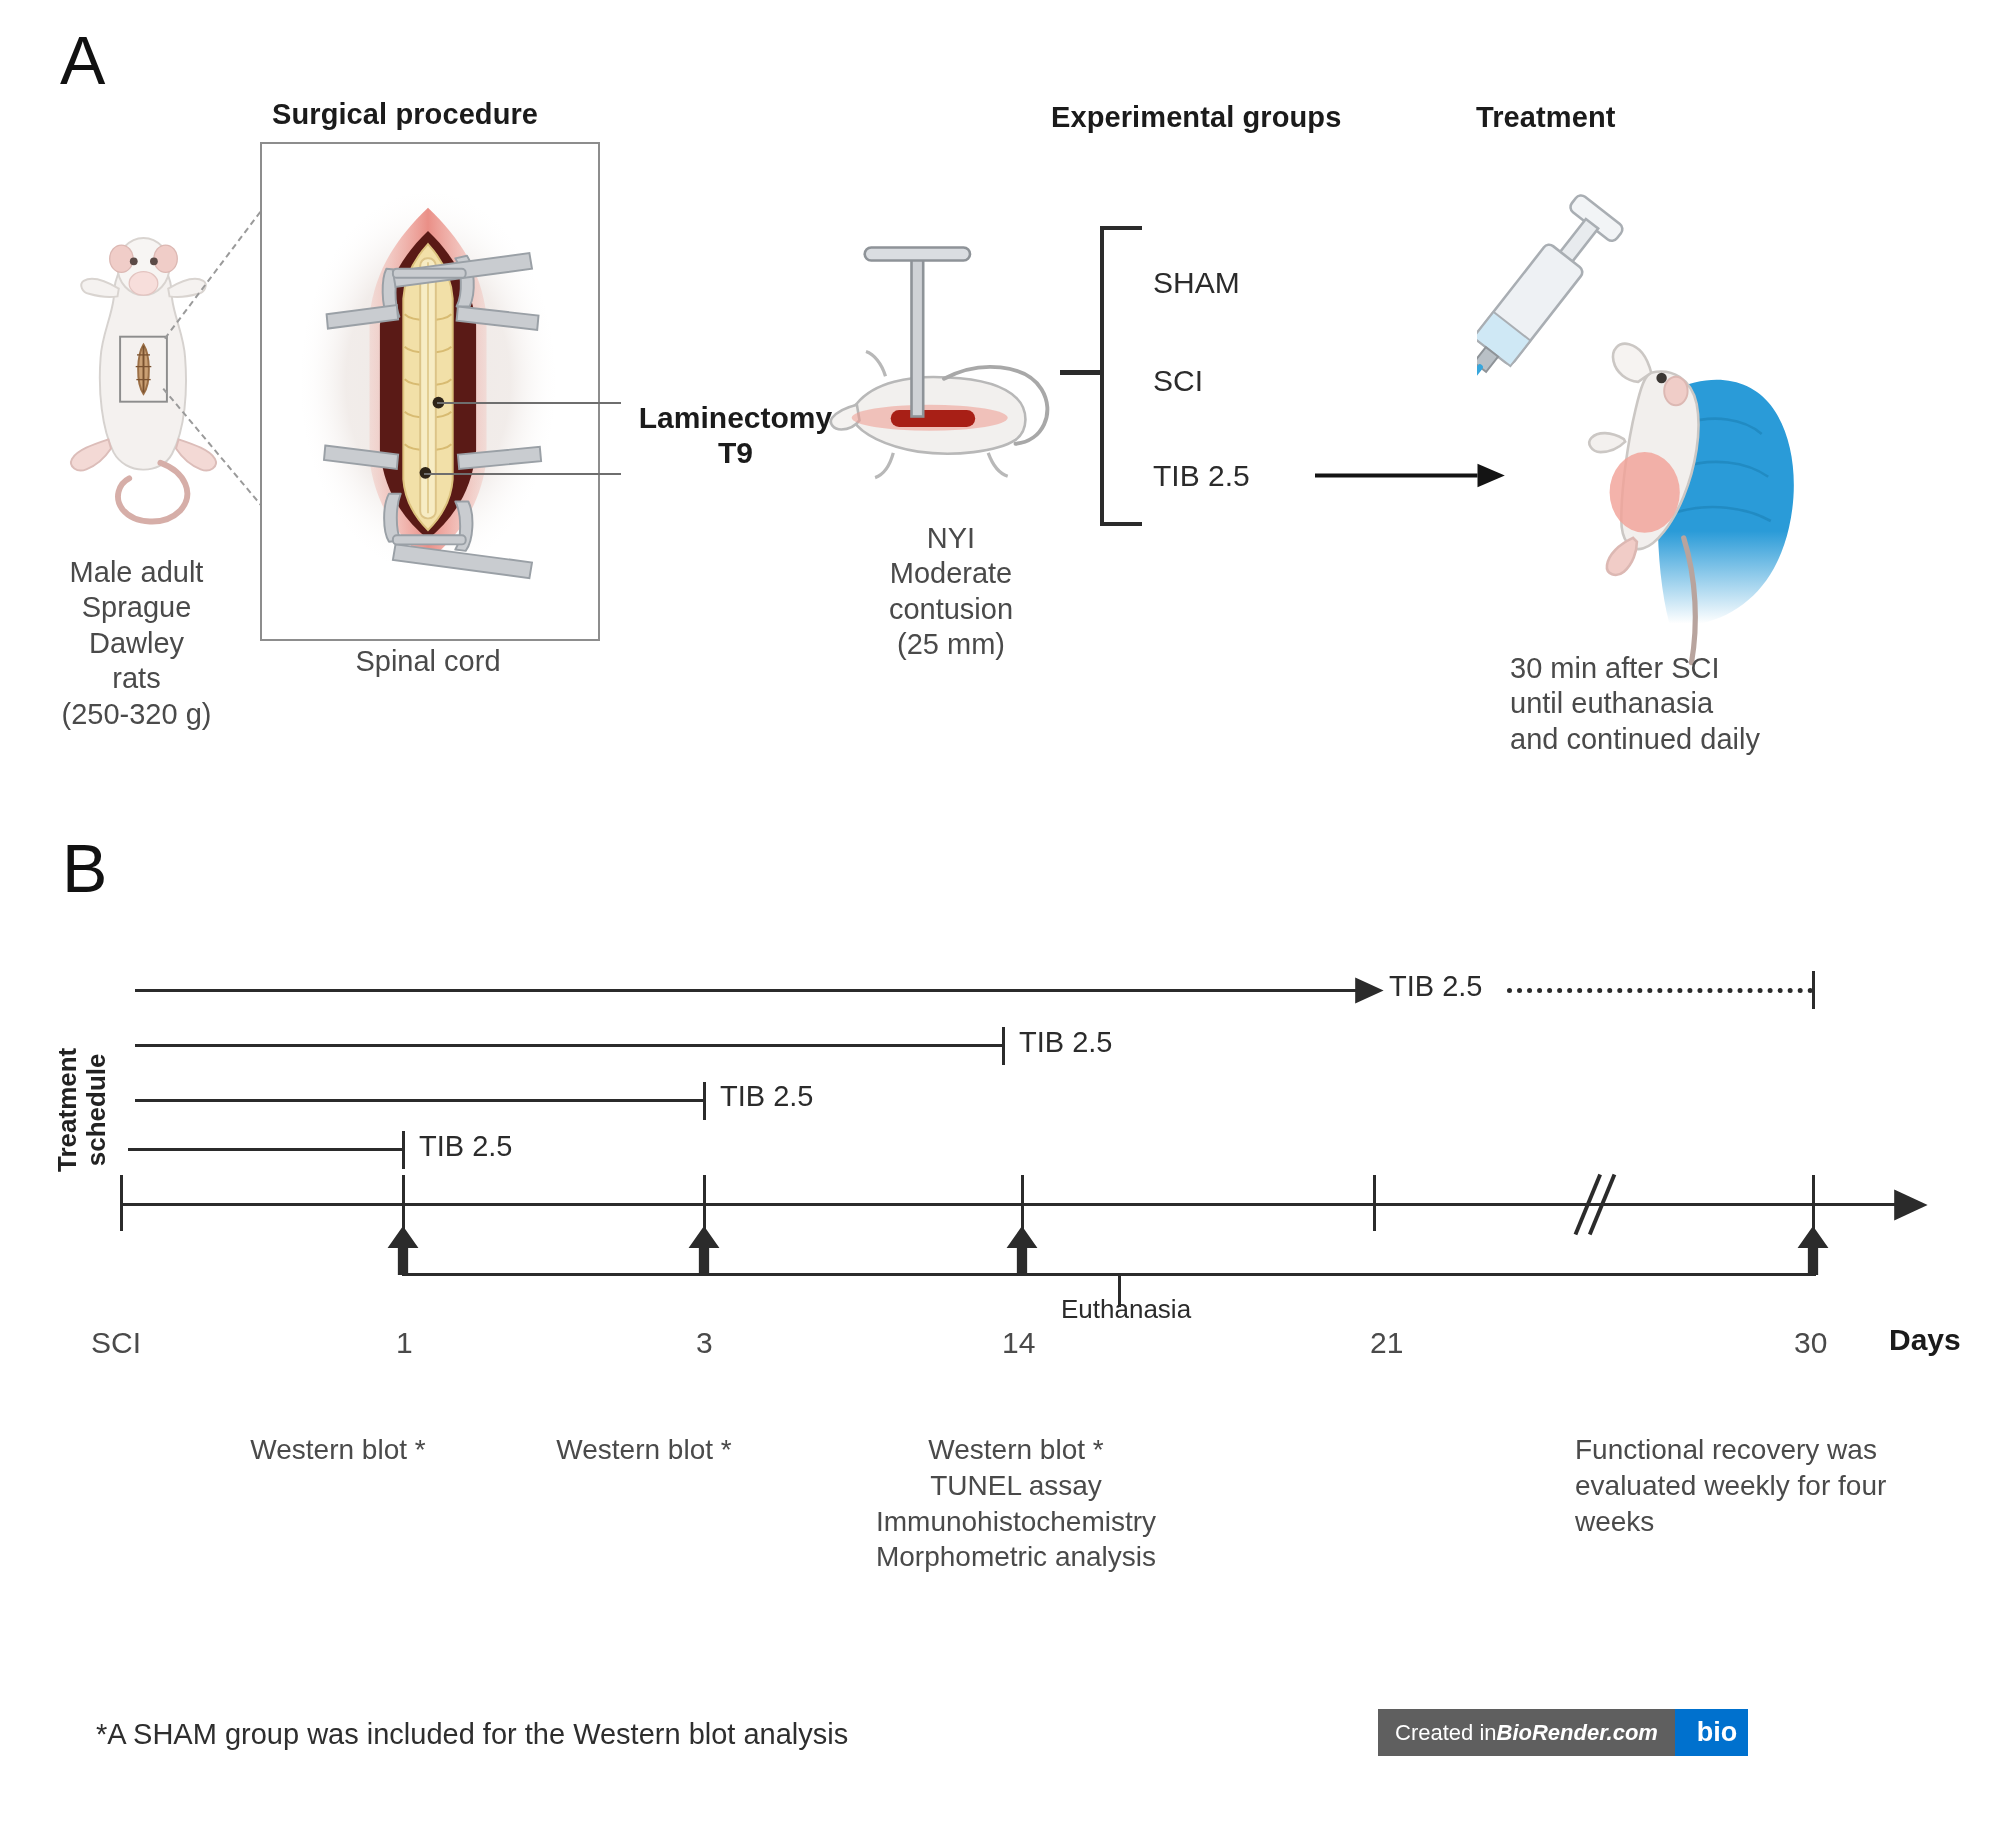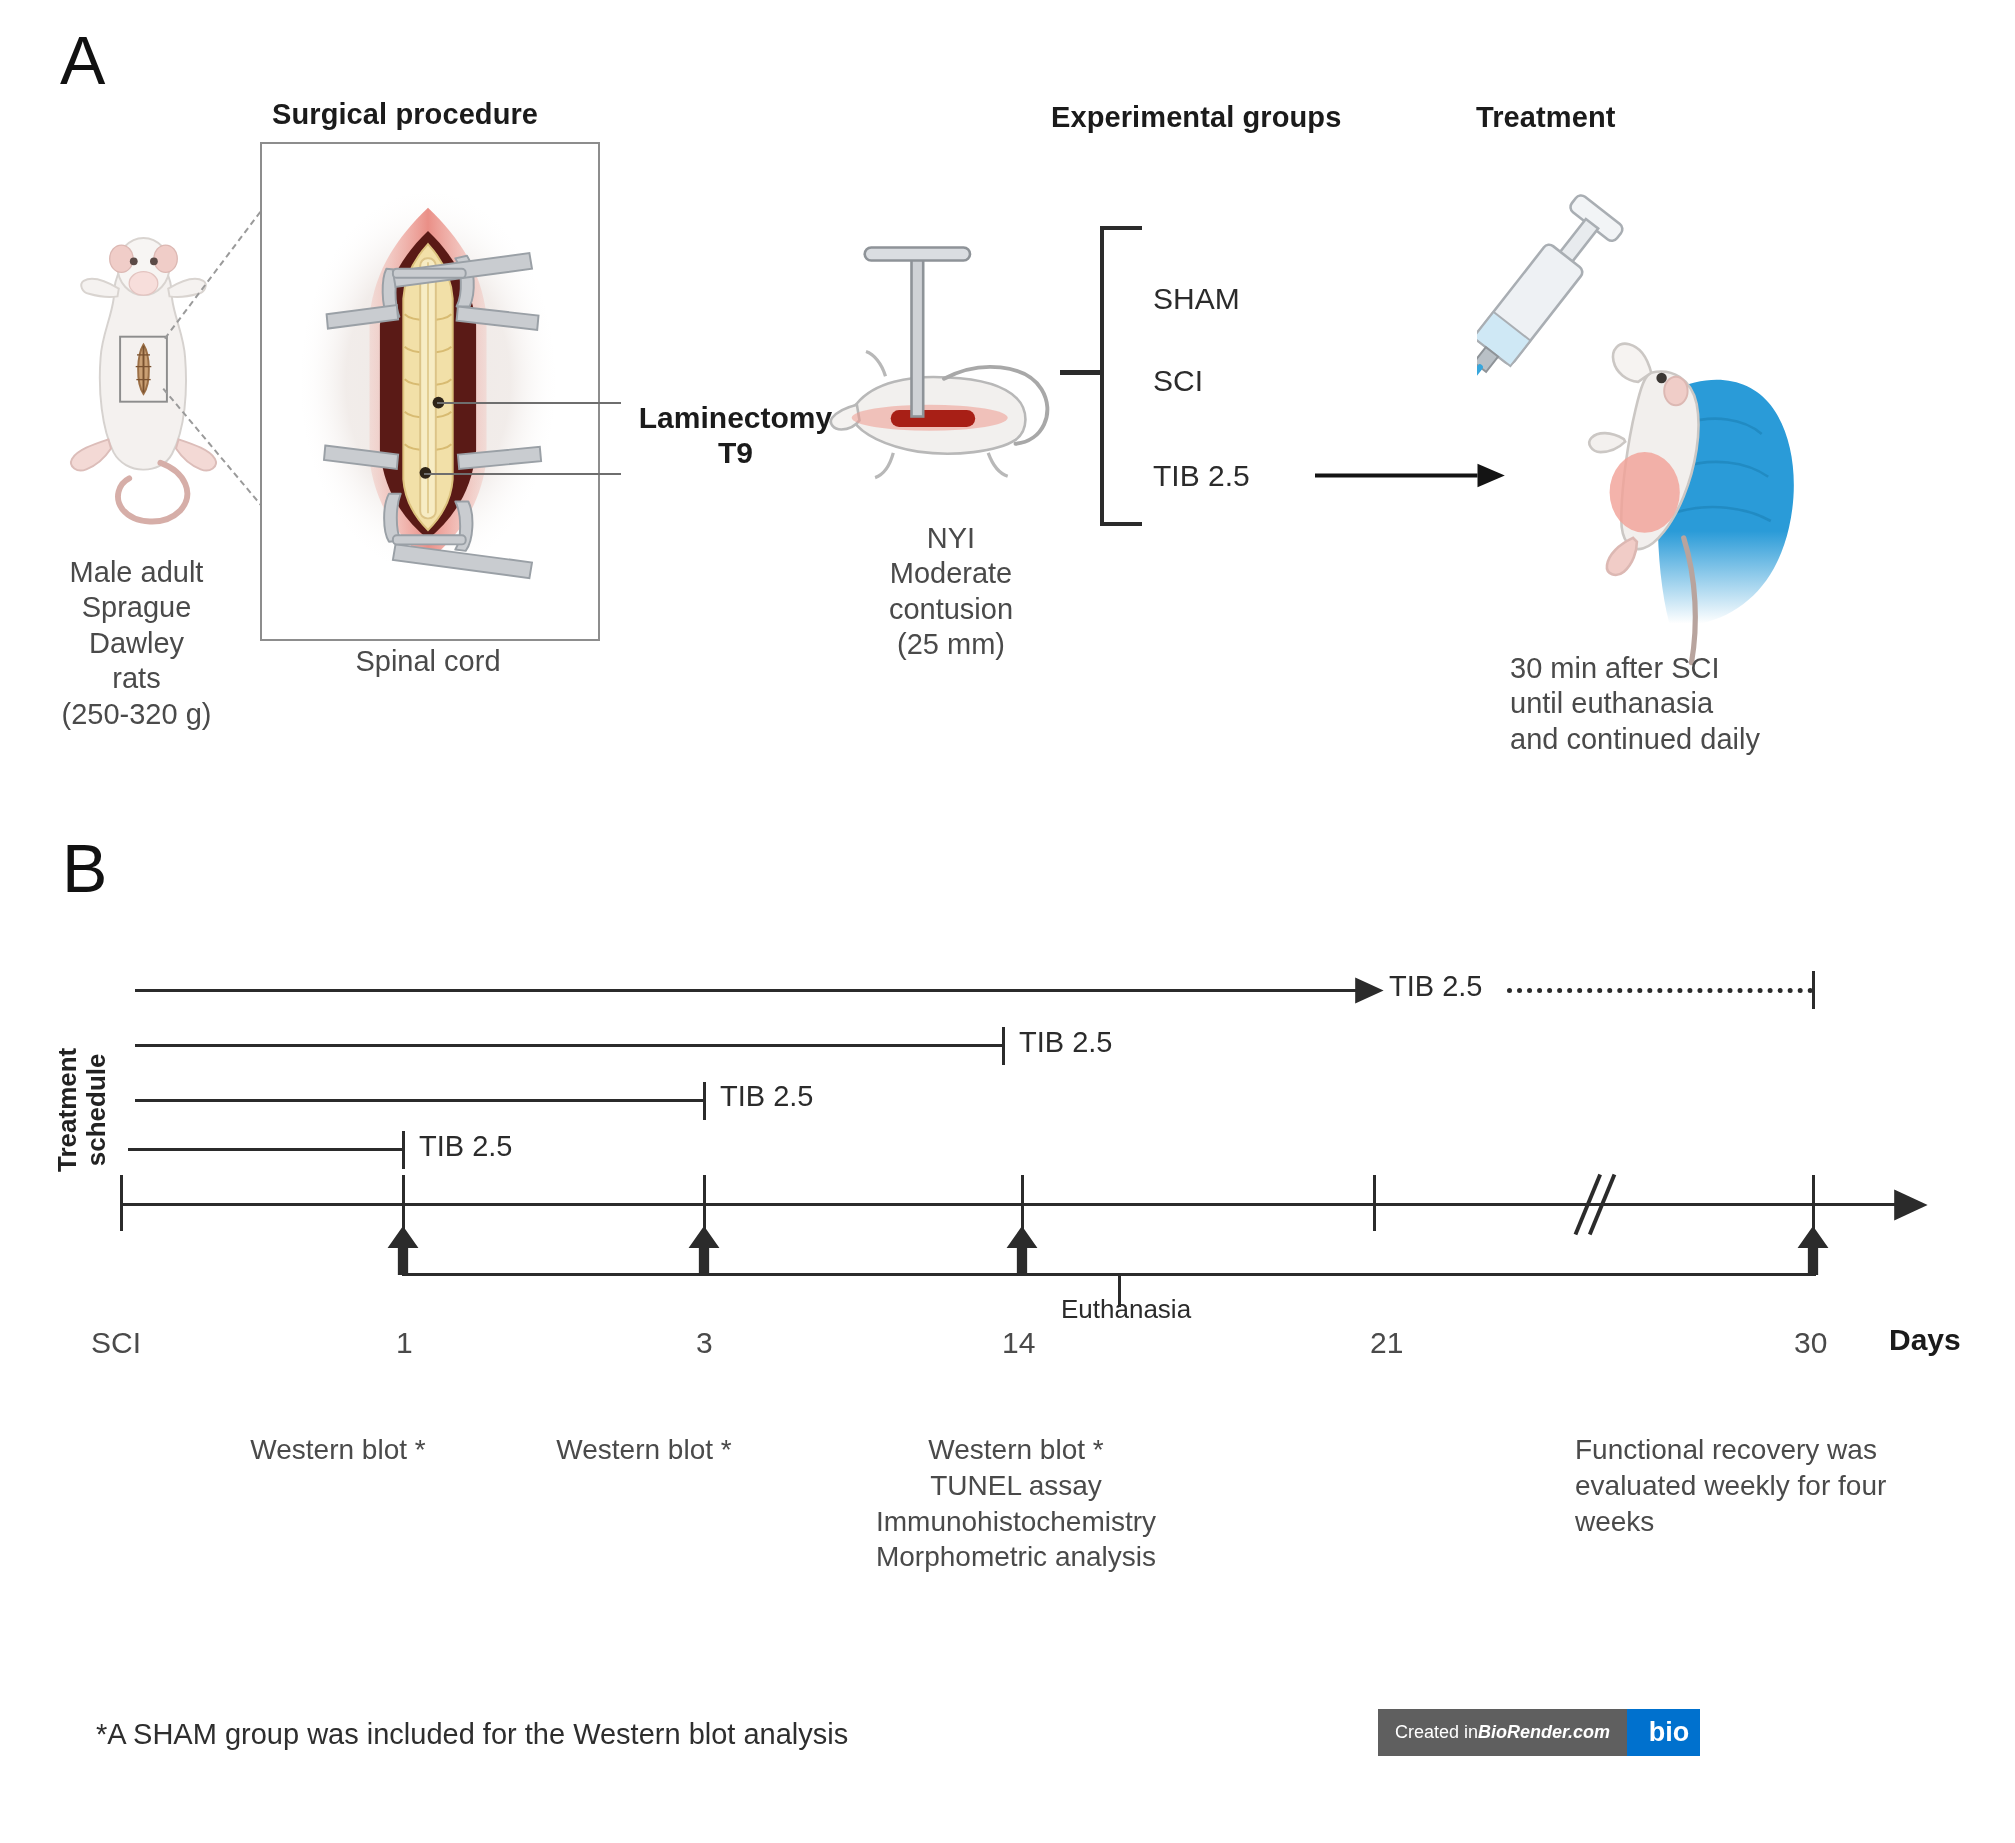--- a/index.html
+++ b/index.html
@@ -161,21 +161,21 @@
     display: flex;
     align-items: stretch;
     height: 47px;
   }
   .br-left {
     background: #5f5f5f;
     color: #ffffff;
     display: flex;
     align-items: center;
     padding: 0 17px;
-    font-size: 18px;
+    font-size: 22px;
     white-space: nowrap;
   }
   .br-left b { font-weight: bold; font-style: italic; }
   .br-right {
     background: #0071ce;
     color: #ffffff;
     display: flex;
     align-items: center;
     justify-content: center;
     width: 62px;
@@ -334,21 +334,21 @@
 <div class="abs body-text center" style="left:821px; top:521px; width:260px;">
   <div>NYI</div>
   <div>Moderate</div>
   <div>contusion</div>
   <div>(25 mm)</div>
 </div>
 
 <div class="bracket" style="left:1100px; top:226px; width:38px; height:292px;"></div>
 <div class="bracket-stem" style="left:1060px; top:370px; width:40px;"></div>
 
-<div class="group-label" style="left:1153px; top:282px;">SHAM</div>
+<div class="group-label" style="left:1153px; top:266px;">SHAM</div>
 <div class="group-label" style="left:1153px; top:364px;">SCI</div>
 <div class="group-label" style="left:1153px; top:459px;">TIB 2.5</div>
 
 <div class="illus" style="left:1315px; top:456px; width:195px; height:39px;">
   <svg width="195" height="39" viewBox="0 0 300 60">
     <line x1="0" y1="30" x2="250" y2="30" stroke="#141414" stroke-width="6"></line>
     <polygon points="250,12 292,30 250,48" fill="#141414"></polygon>
   </svg>
 </div>
 

